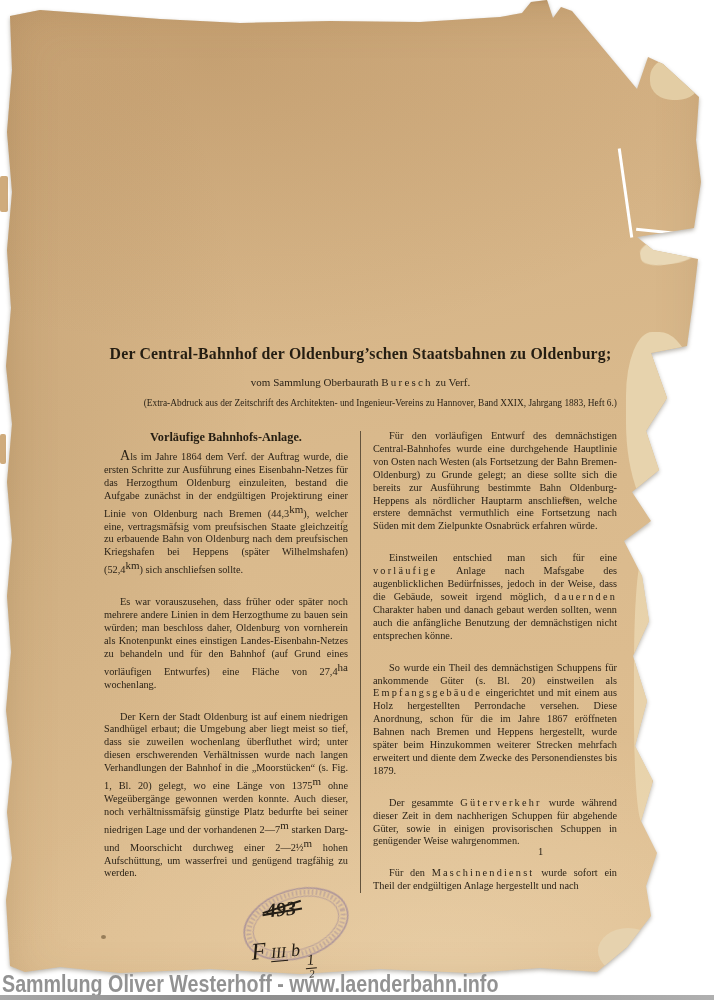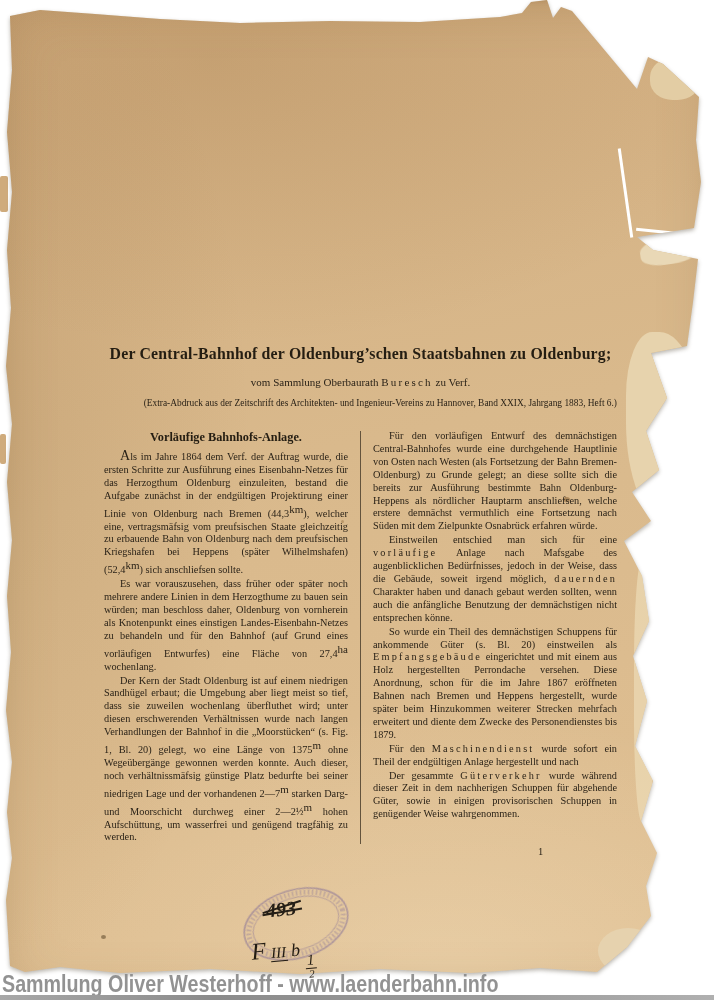--- a/index.html
+++ b/index.html
@@ -46,21 +46,21 @@
 
   
   .doc{position:absolute;left:104px;top:344px;width:513px;color:#2b2318;}
   .title{font-weight:bold;font-size:15.8px;line-height:20px;text-align:center;white-space:nowrap;color:#241d12;letter-spacing:.2px;}
   .byline{text-align:center;font-size:11px;line-height:13px;margin-top:12px;}
   .note{text-align:center;font-size:11px;line-height:13px;font-weight:bold;margin-top:11px;letter-spacing:.6px;}
   .source{text-align:right;font-size:9.4px;line-height:11px;margin-top:9px;white-space:nowrap;}
   .cols{display:flex;margin-top:21px;}
   .col{width:244px;font-size:10.3px;line-height:12.9px;text-align:justify;}
   .col p{margin:0;text-indent:16px;}
-  .col p + p{margin-top:1px;}
+  .col p + p{margin-top:19px;}
   .col-heading{text-align:center;font-weight:bold;font-size:12.3px;line-height:14px;margin:0 0 6px 0;color:#241d12;}
   .col-left p:first-of-type::first-letter{font-size:14px;}
   .divider{width:1px;background:#63533c;margin:1px 12px 0 12px;}
   .sup{font-size:11px;vertical-align:4px;letter-spacing:0;}
   .sp{letter-spacing:2.2px;}
   .page-number{position:absolute;left:538px;top:846px;font-size:10.5px;color:#2b2318;}
 
   
   .stamp{position:absolute;left:240px;top:886px;width:112px;height:76px;transform:rotate(-17deg);opacity:.8;filter:blur(.3px);}
   .stamp-number{position:absolute;left:266px;top:898px;font-size:20px;font-weight:bold;font-style:italic;color:#241e16;transform:rotate(-6deg);}
@@ -116,22 +116,22 @@
                 <p><span>Es war vorauszusehen, dass früher oder später noch mehrere andere Linien in dem Herzogthume zu bauen sein würden; man beschloss daher, Oldenburg von vornherein als Knotenpunkt eines einstigen Landes-Eisenbahn-Netzes zu behandeln und für den Bahnhof (auf Grund eines vorläufigen Entwurfes) eine Fläche von 27,4</span><span class="sup">ha</span><span> wochenlang.</span></p>
                 <p><span>Der Kern der Stadt Oldenburg ist auf einem niedrigen Sandhügel erbaut; die Umgebung aber liegt meist so tief, dass sie zuweilen wochenlang überfluthet wird; unter diesen erschwerenden Verhältnissen wurde nach langen Verhandlungen der Bahnhof in die „Moorstücken“ (s. Fig. 1, Bl. 20) gelegt, wo eine Länge von 1375</span><span class="sup">m</span><span> ohne Wegeübergänge gewonnen werden konnte. Auch dieser, noch verhältnissmäfsig günstige Platz bedurfte bei seiner niedrigen Lage und der vorhandenen 2—7</span><span class="sup">m</span><span> starken Darg- und Moorschicht durchweg einer 2—2½</span><span class="sup">m</span><span> hohen Aufschüttung, um wasserfrei und genügend tragfähig zu werden.</span></p>
               </div>
           </div>
           <div class="divider"></div>
           <div class="col col-right">
             <div>
                 <p><span>Für den vorläufigen Entwurf des demnächstigen Central-Bahnhofes wurde eine durchgehende Hauptlinie von Osten nach Westen (als Fortsetzung der Bahn Bremen-Oldenburg) zu Grunde gelegt; an diese sollte sich die bereits zur Ausführung bestimmte Bahn Oldenburg-Heppens als nördlicher Hauptarm anschliefsen, welche erstere demnächst vermuthlich eine Fortsetzung nach Süden mit dem Zielpunkte Osnabrück erfahren würde.</span></p>
                 <p><span>Einstweilen entschied man sich für eine </span><span class="sp">vorläufige</span><span> Anlage nach Mafsgabe des augenblicklichen Bedürfnisses, jedoch in der Weise, dass die Gebäude, soweit irgend möglich, </span><span class="sp">dauernden</span><span> Charakter haben und danach gebaut werden sollten, wenn auch die anfängliche Benutzung der demnächstigen nicht entsprechen könne.</span></p>
                 <p><span>So wurde ein Theil des demnächstigen Schuppens für ankommende Güter (s. Bl. 20) einstweilen als </span><span class="sp">Empfangsgebäude</span><span> eingerichtet und mit einem aus Holz hergestellten Perrondache versehen. Diese Anordnung, schon für die im Jahre 1867 eröffneten Bahnen nach Bremen und Heppens hergestellt, wurde später beim Hinzukommen weiterer Strecken mehrfach erweitert und diente dem Zwecke des Personendienstes bis 1879.</span></p>
+                <p><span>Der gesammte </span><span class="sp">Güterverkehr</span><span> wurde während dieser Zeit in dem nachherigen Schuppen für abgehende Güter, sowie in einigen provisorischen Schuppen in genügender Weise wahrgenommen.</span></p>
                 <p><span>Für den </span><span class="sp">Maschinendienst</span><span> wurde sofort ein Theil der endgültigen Anlage hergestellt und nach</span></p>
-                <p><span>Der gesammte </span><span class="sp">Güterverkehr</span><span> wurde während dieser Zeit in dem nachherigen Schuppen für abgehende Güter, sowie in einigen provisorischen Schuppen in genügender Weise wahrgenommen.</span></p>
               </div>
           </div>
         </div>
       </div>
 
       <div class="page-number">1</div>
 
       <div class="stamp">
         <svg width="112" height="76" viewBox="0 0 112 76">
           <ellipse cx="56" cy="38" rx="53" ry="34" fill="none" stroke="rgba(124,104,152,.65)" stroke-width="1.6"></ellipse>

